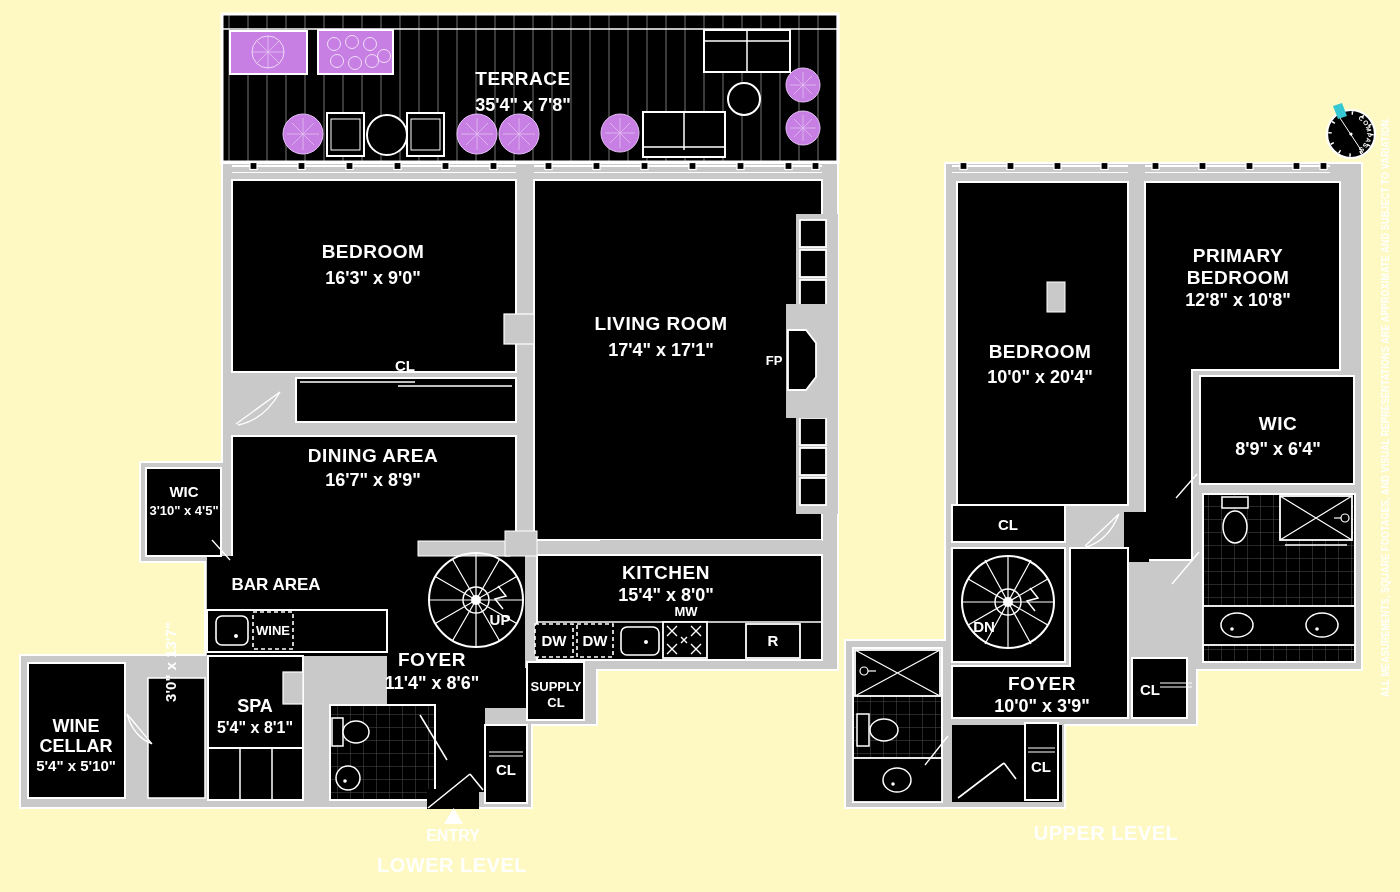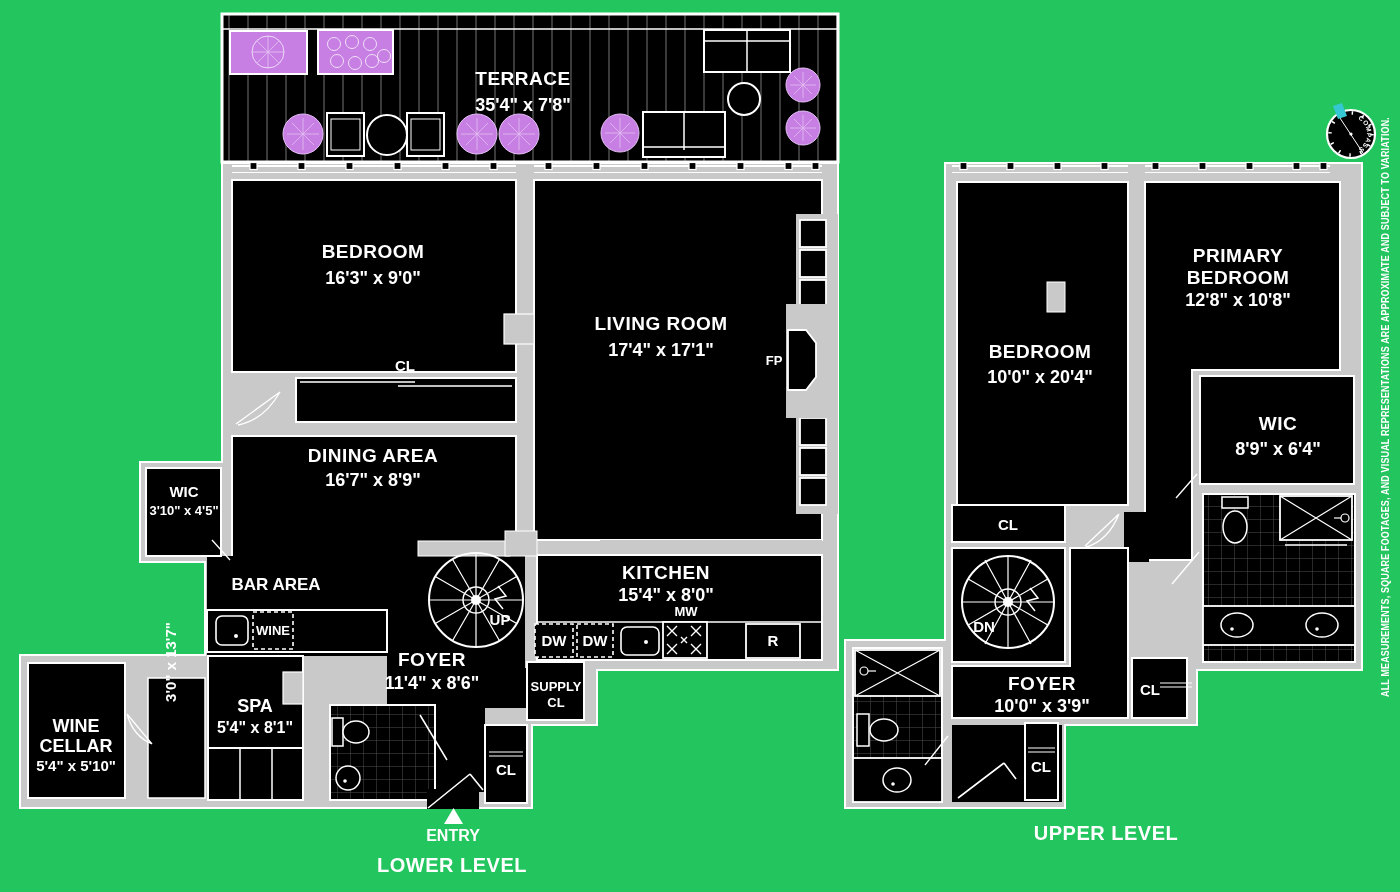--- a/index.html
+++ b/index.html
@@ -1,16 +1,16 @@
 <!DOCTYPE html>
 <html><head>
 <meta charset="utf-8">
 <style>
   html,body{margin:0;padding:0;background:#000;}
-  .stage{width:1400px;height:892px;background:#22c55e;position:relative;overflow:hidden;}
+  .stage{width:1400px;height:892px;background:#fef9c3;position:relative;overflow:hidden;}
   svg{display:block;}
   text{font-family:"Liberation Sans","DejaVu Sans",sans-serif;font-weight:bold;fill:#fff;}
   .room-name{font-size:19px;letter-spacing:.5px;}
   .room-dims{font-size:18px;}
   .small-lbl{font-size:15px;}
   .tiny-lbl{font-size:13px;}
   .level-lbl{font-size:20px;letter-spacing:.5px;}
 </style>
 </head>
 <body>

